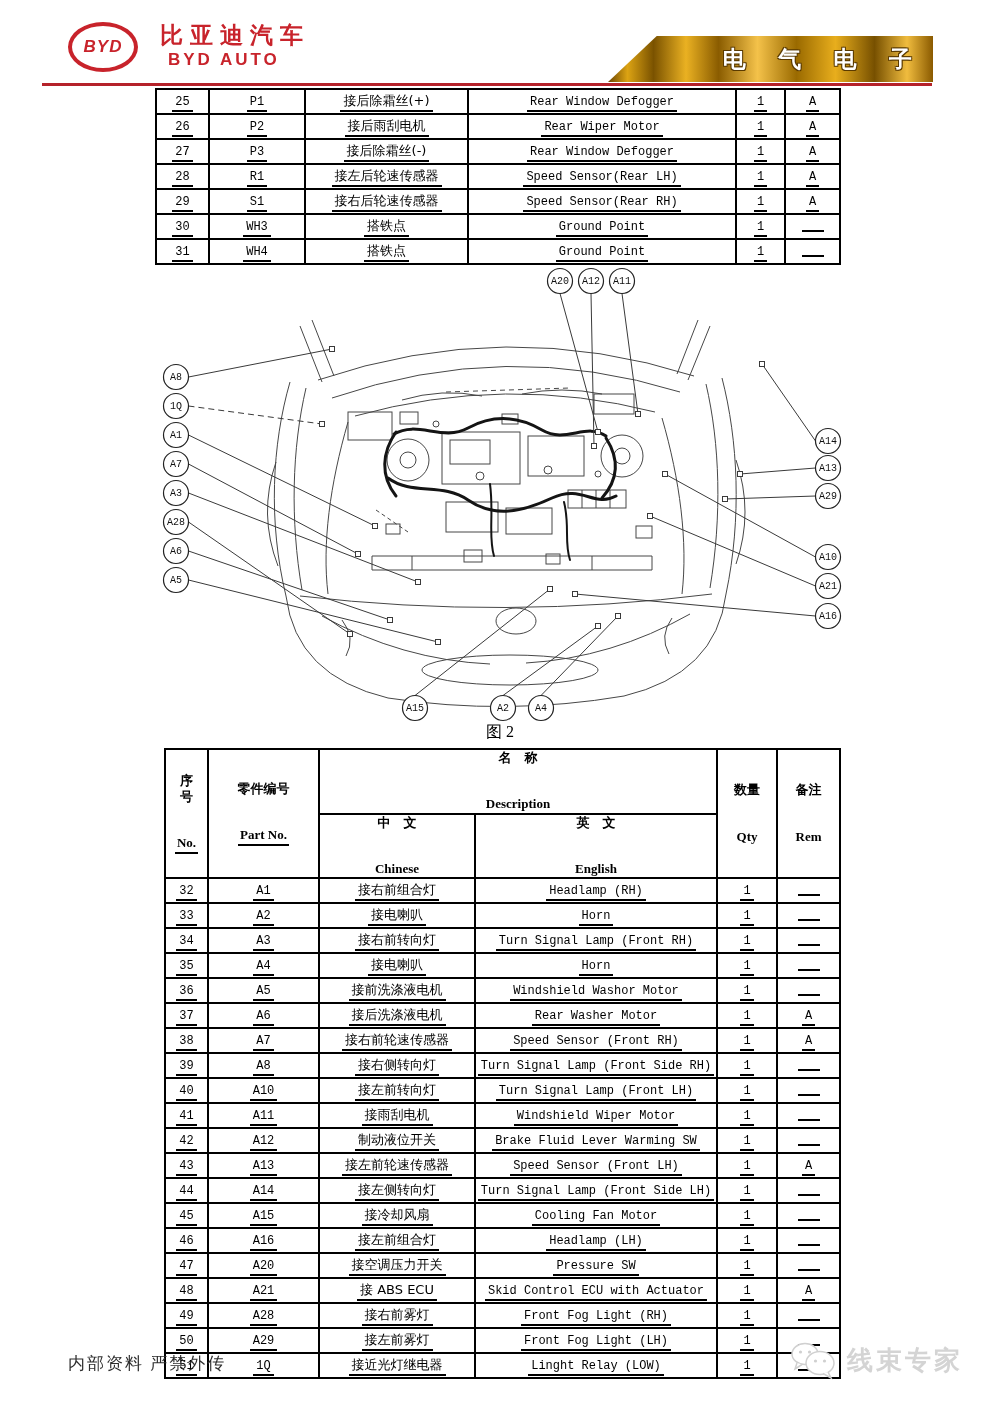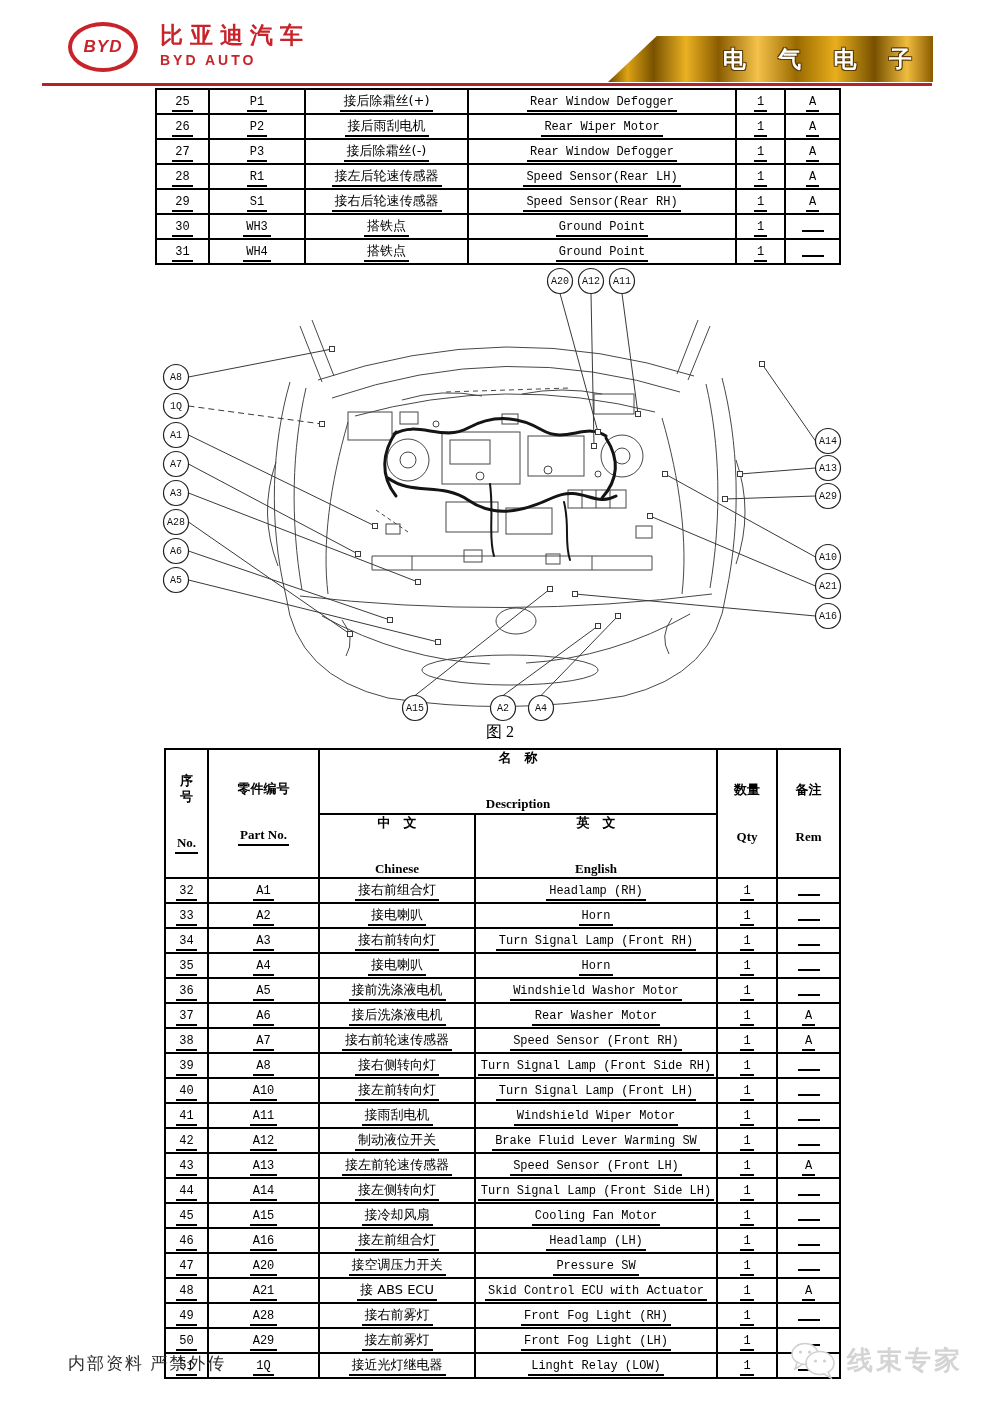--- a/index.html
+++ b/index.html
@@ -7,21 +7,21 @@
         font-family:"Liberation Serif",serif;color:#000;}
 
   
   .logo-wrap{position:absolute;left:68px;top:22px;display:flex;align-items:center;}
   .byd-oval{width:62px;height:42px;border:4px solid #c8232b;border-radius:50%;
             display:flex;align-items:center;justify-content:center;
             color:#c8232b;font-weight:bold;font-size:17px;letter-spacing:1px;
             font-family:"Liberation Sans",sans-serif;font-style:italic;}
   .brand{margin-left:22px;color:#c8232b;font-family:"Liberation Sans",sans-serif;}
   .brand .cn{font-size:23px;font-weight:bold;letter-spacing:7px;line-height:26px;}
-  .brand .en{font-size:14px;font-weight:bold;letter-spacing:3px;line-height:24px;}
+  .brand .en{font-size:17px;font-weight:bold;letter-spacing:3px;line-height:24px;margin-left:8px;}
   .banner{position:absolute;left:608px;top:36px;width:325px;height:46px;
           clip-path:polygon(15% 0,100% 0,100% 100%,0 100%);
           background:linear-gradient(90deg,#6b4400 0%,#dca313 6%,#7a5200 14%,#eab122 24%,
                      #8a5c00 34%,#f4c24a 46%,#9a6a00 58%,#e8ae1d 70%,#775000 82%,
                      #f0bc3e 92%,#8a5a00 100%);
           display:flex;align-items:center;justify-content:flex-end;}
   .banner span{color:#fff;font-weight:bold;font-size:23px;letter-spacing:13px;
           padding-right:8px;font-family:"Liberation Sans",sans-serif;
           text-shadow:1px 1px 0 #5a3a00,-1px -1px 0 #5a3a00,1px -1px 0 #5a3a00,-1px 1px 0 #5a3a00;padding-left:9px;}
   .red-rule{position:absolute;left:42px;top:83px;width:890px;height:3px;background:#b5222a;}

